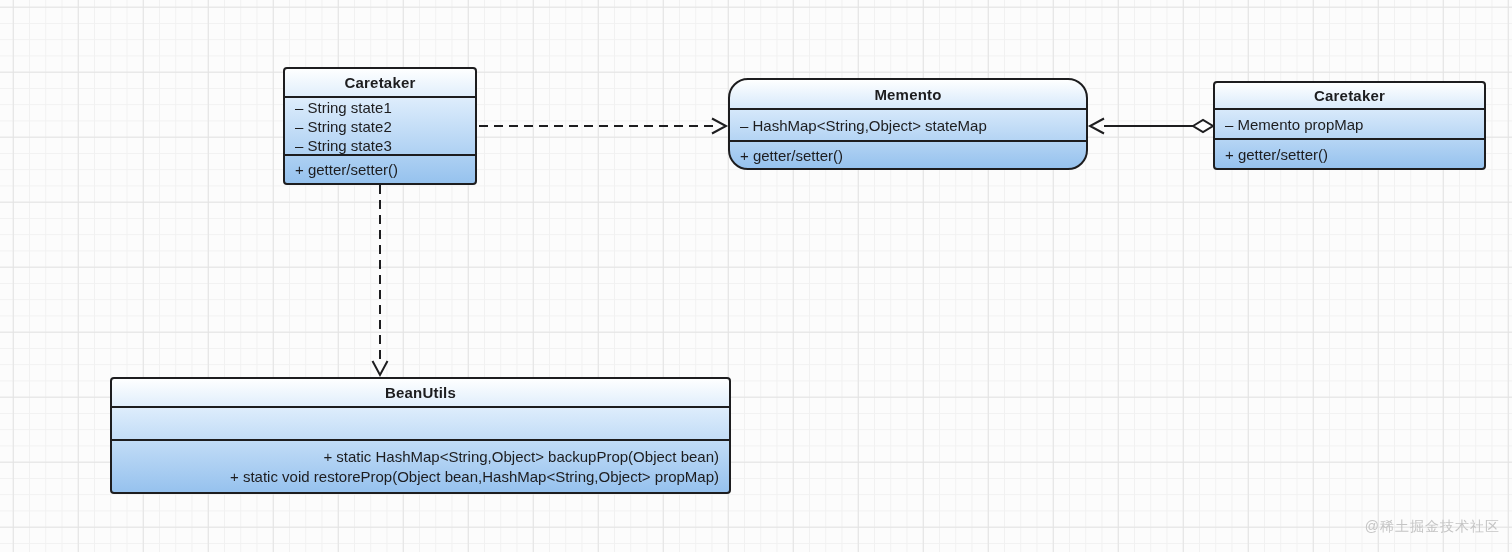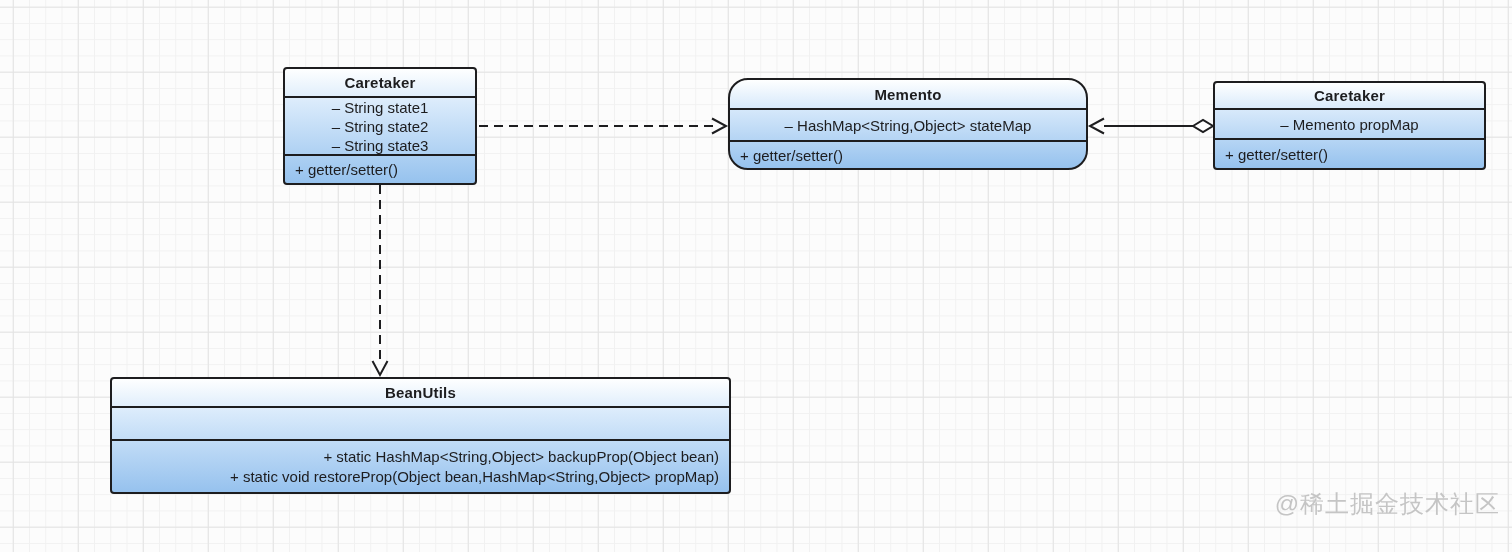--- a/index.html
+++ b/index.html
@@ -40,39 +40,38 @@
   .sec.header{
     border-bottom:2px solid var(--ink);
     font-weight:bold;
     display:flex;align-items:center;justify-content:center;
     letter-spacing:.2px;
   }
   .sec.attrs{
     border-bottom:2px solid var(--ink);
     display:flex;flex-direction:column;justify-content:center;
     padding:1px 10px;
-    align-items:center;
   }
   .sec.methods{
     flex:1;
     display:flex;flex-direction:column;justify-content:center;
     padding:1px 10px;
   }
   .member{line-height:19px;white-space:nowrap;}
   .beanutils .member{line-height:20px;text-align:right;}
   svg.connectors{
     position:absolute;left:0;top:0;width:1512px;height:552px;
     pointer-events:none;
   }
   svg.connectors path{stroke:var(--ink);stroke-width:2;fill:none;}
   svg.connectors path.dashed{stroke-dasharray:9 6;}
   svg.connectors .diamond{fill:#fdfdfd;}
   .watermark{
-    position:absolute;right:12px;top:488px;
-    font-size:24px;color:#c5c5c5;letter-spacing:1px;
+    position:absolute;right:12px;top:518px;
+    font-size:14px;color:#c5c5c5;letter-spacing:1px;
     user-select:none;
   }
 </style>
 </head>
 <body>
 
 <div class="canvas">
 
   <svg class="connectors">
     <g>

